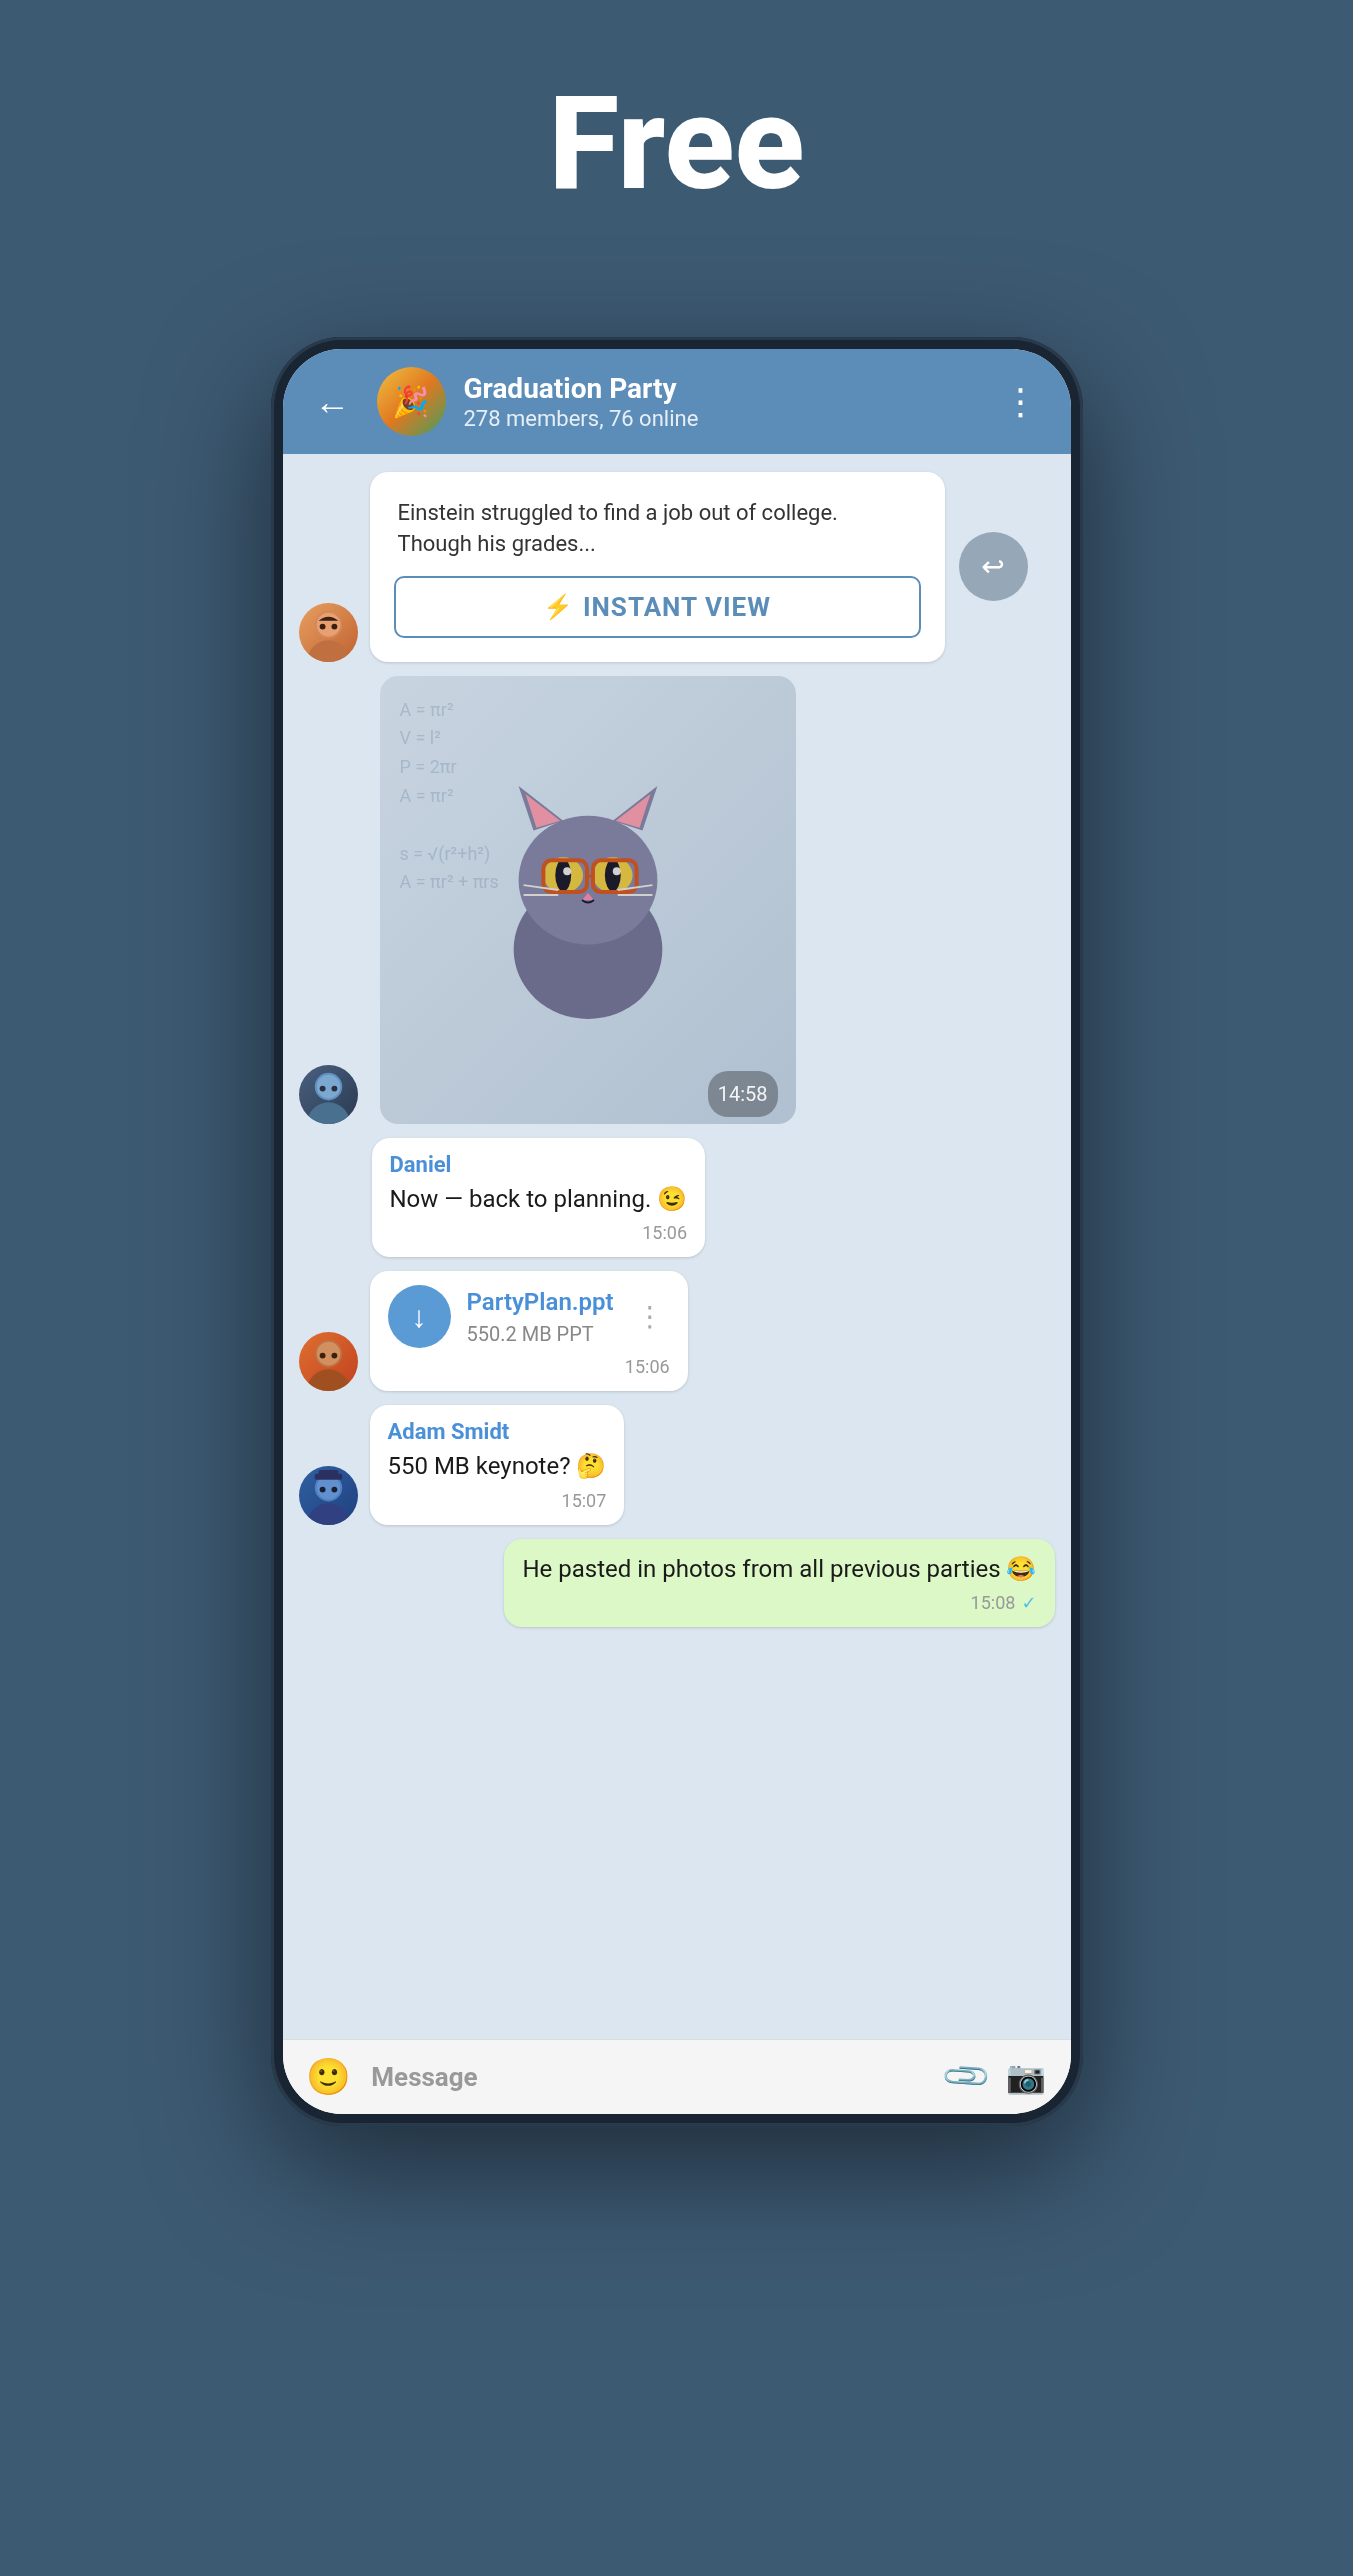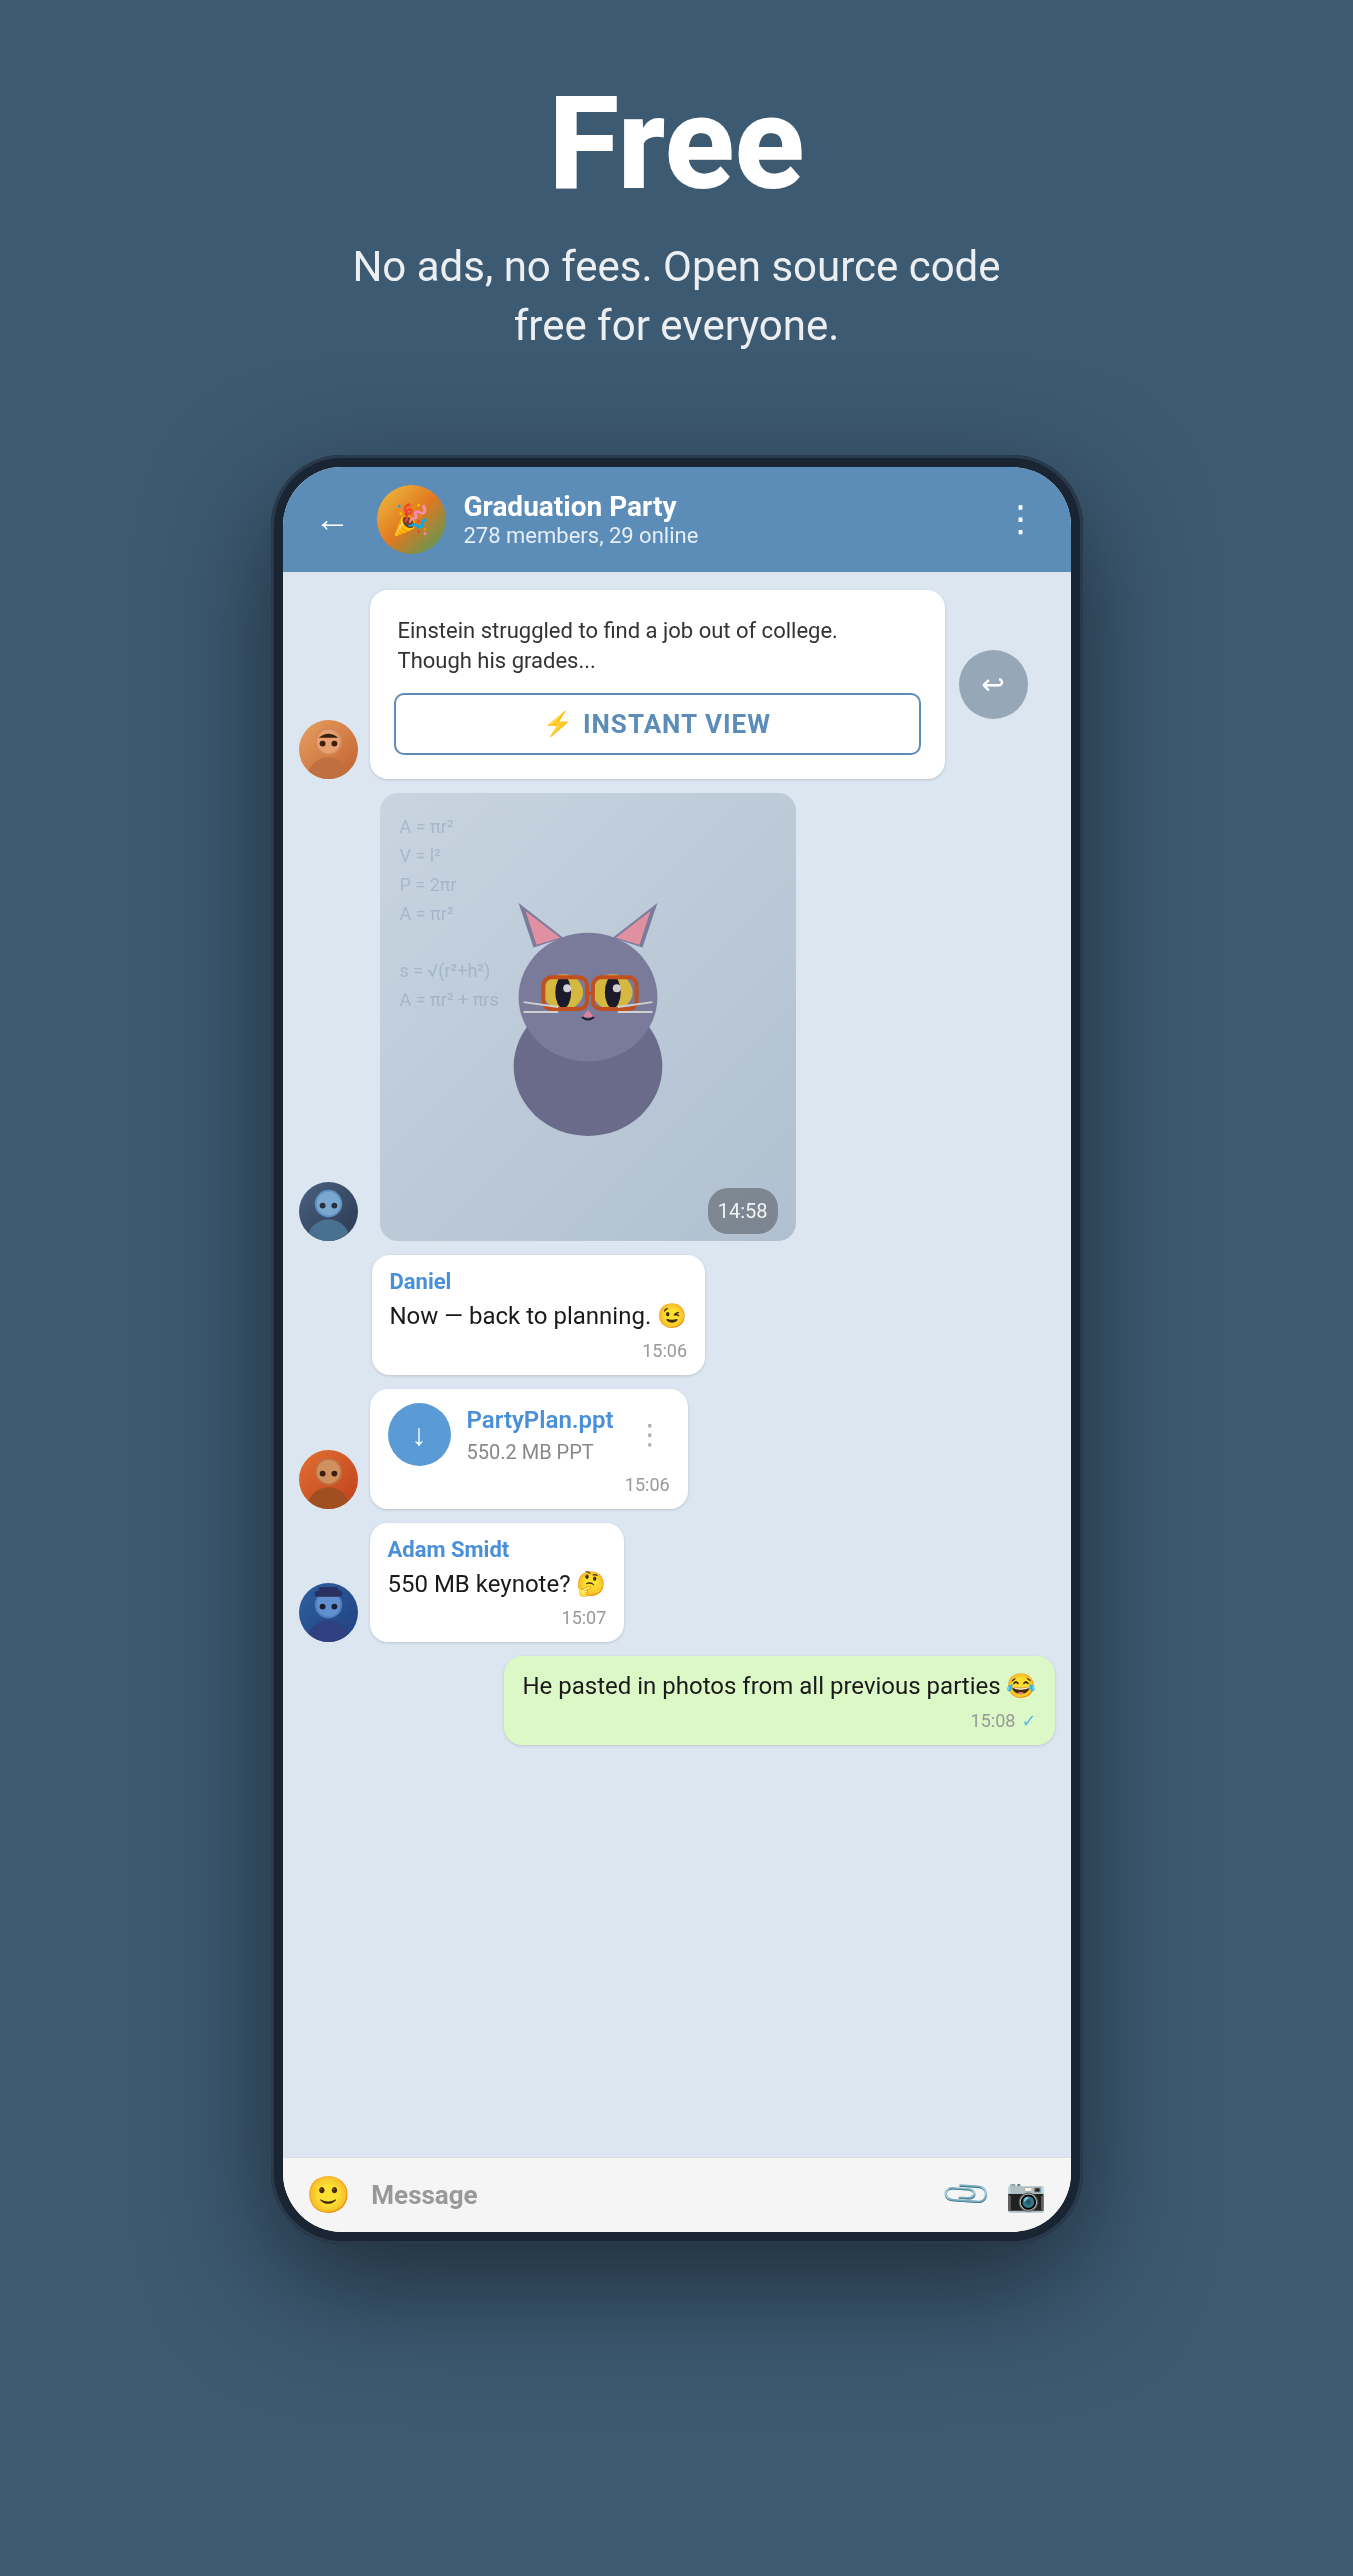--- a/index.html
+++ b/index.html
@@ -406,34 +406,33 @@
       align-items: center;
       justify-content: center;
     }
   </style>
 </head>
 <body>
 
 <div>
   <div class="hero">
     <h1 class="hero-title">Free</h1>
-    <p class="hero-subtitle">No ads, no fees. Open source code free for everyone.</p>
   </div>
 </div>
 
 <div class="phone-wrapper">
   <div class="phone-frame">
     <div class="phone-inner">
 
       <div class="chat-header">
         <div class="back-btn">←</div>
         <div class="header-avatar">🎉</div>
         <div class="header-info">
           <div class="header-name">Graduation Party</div>
-          <div class="header-status">278 members, 29 online</div>
+          <div class="header-status">278 members, 76 online</div>
         </div>
         <div class="header-more">⋮</div>
       </div>
 
       <div class="chat-body">
 
         <div class="message-row">
           <div class="avatar-small avatar-woman">
             <svg width="59" height="59" viewBox="0 0 60 60">
               <circle cx="30" cy="22" r="14" fill="#d4885a"></circle>

